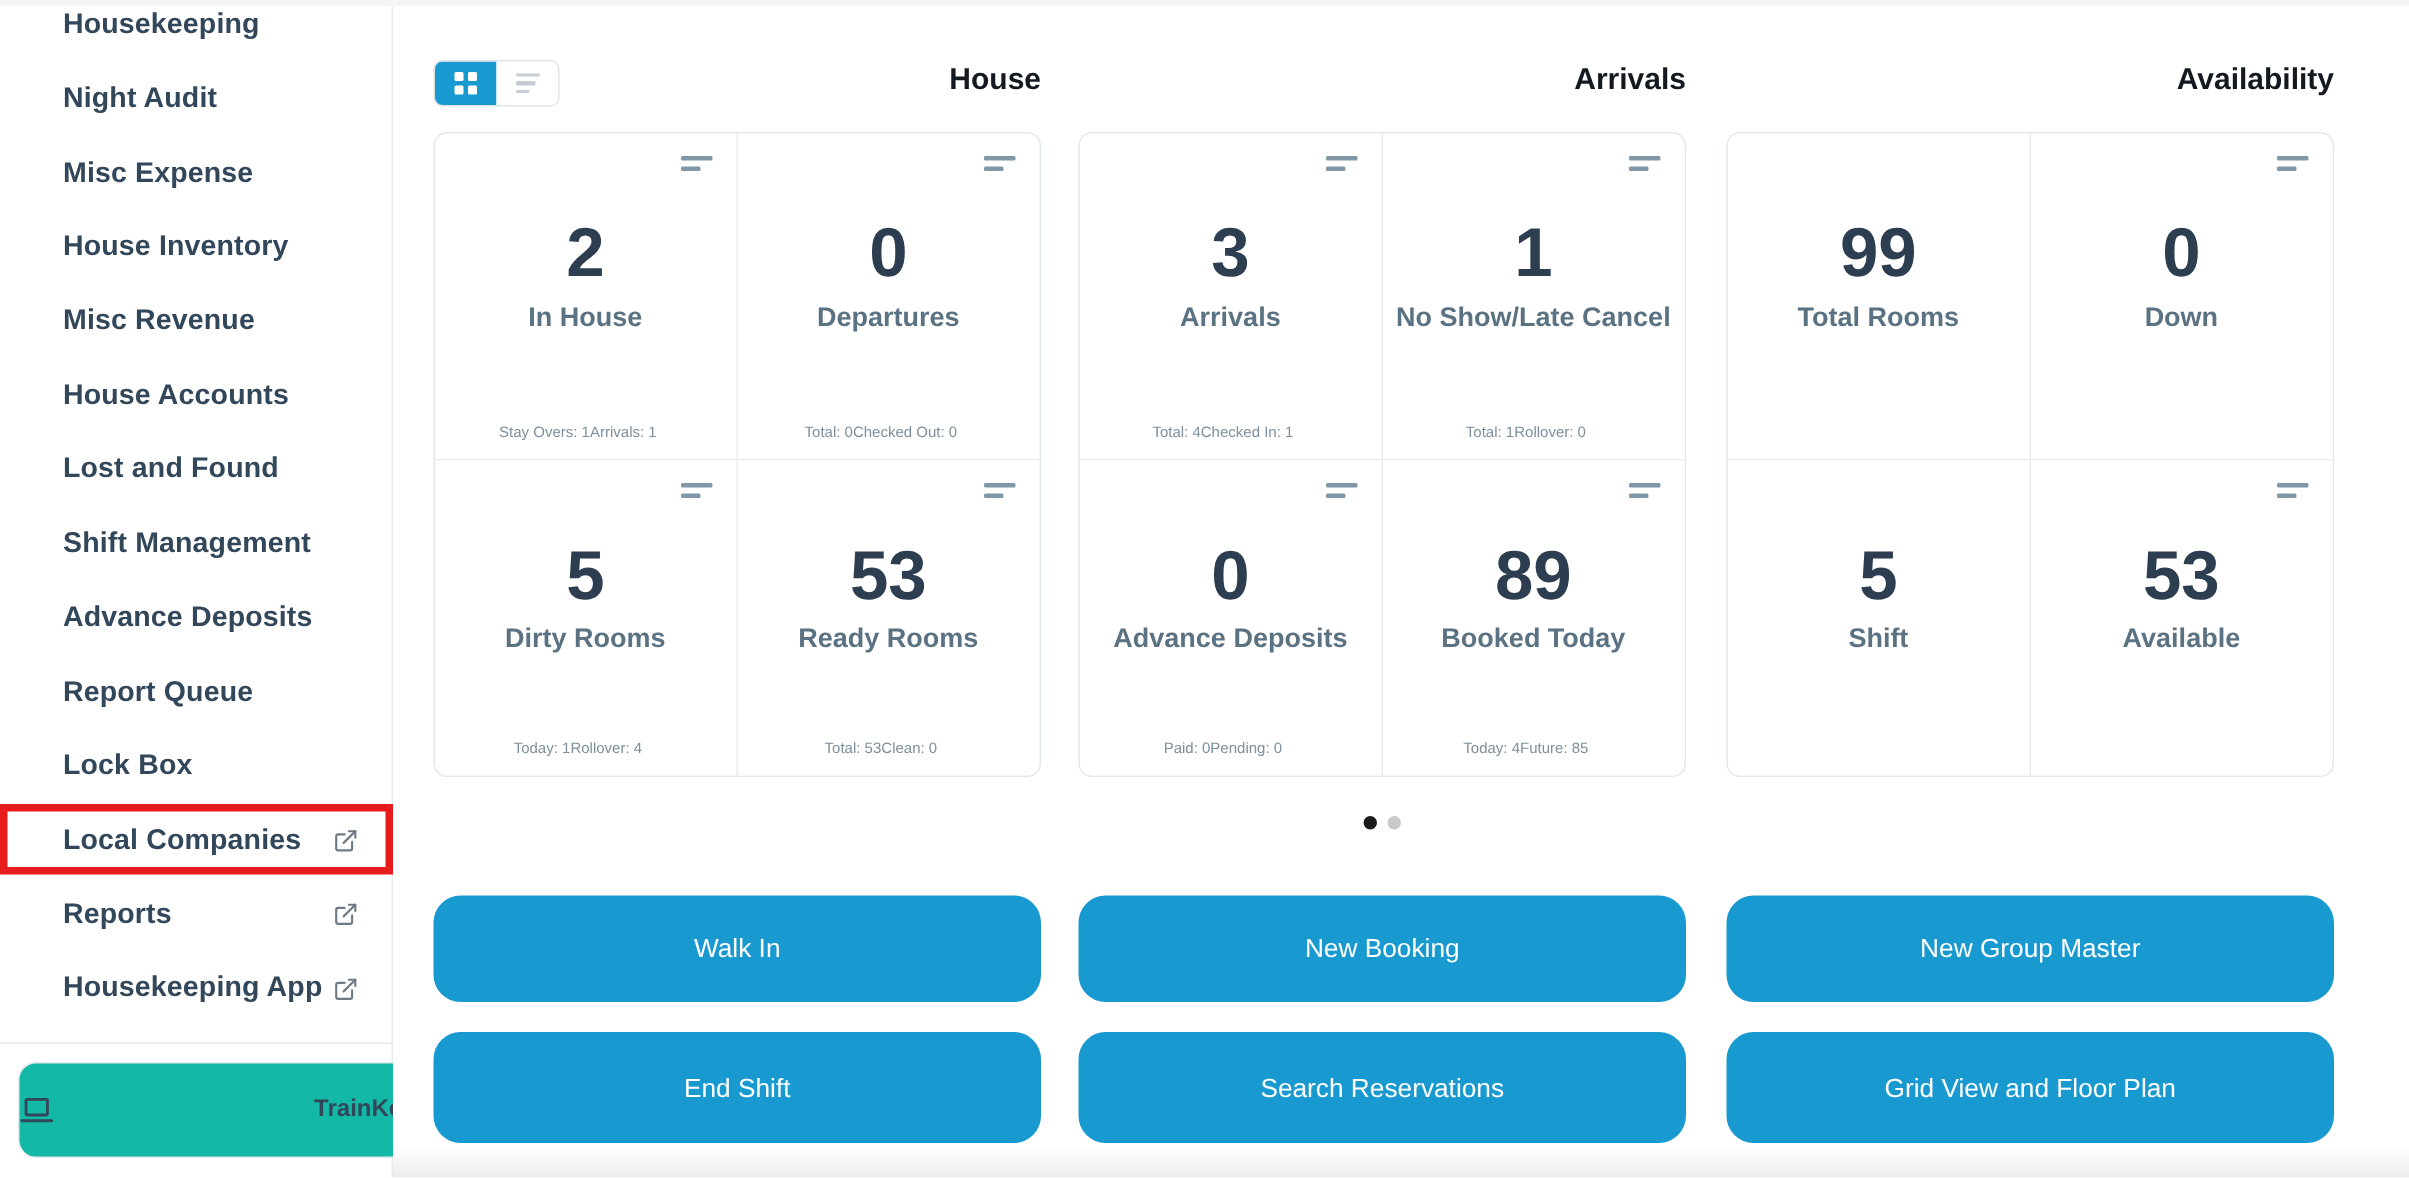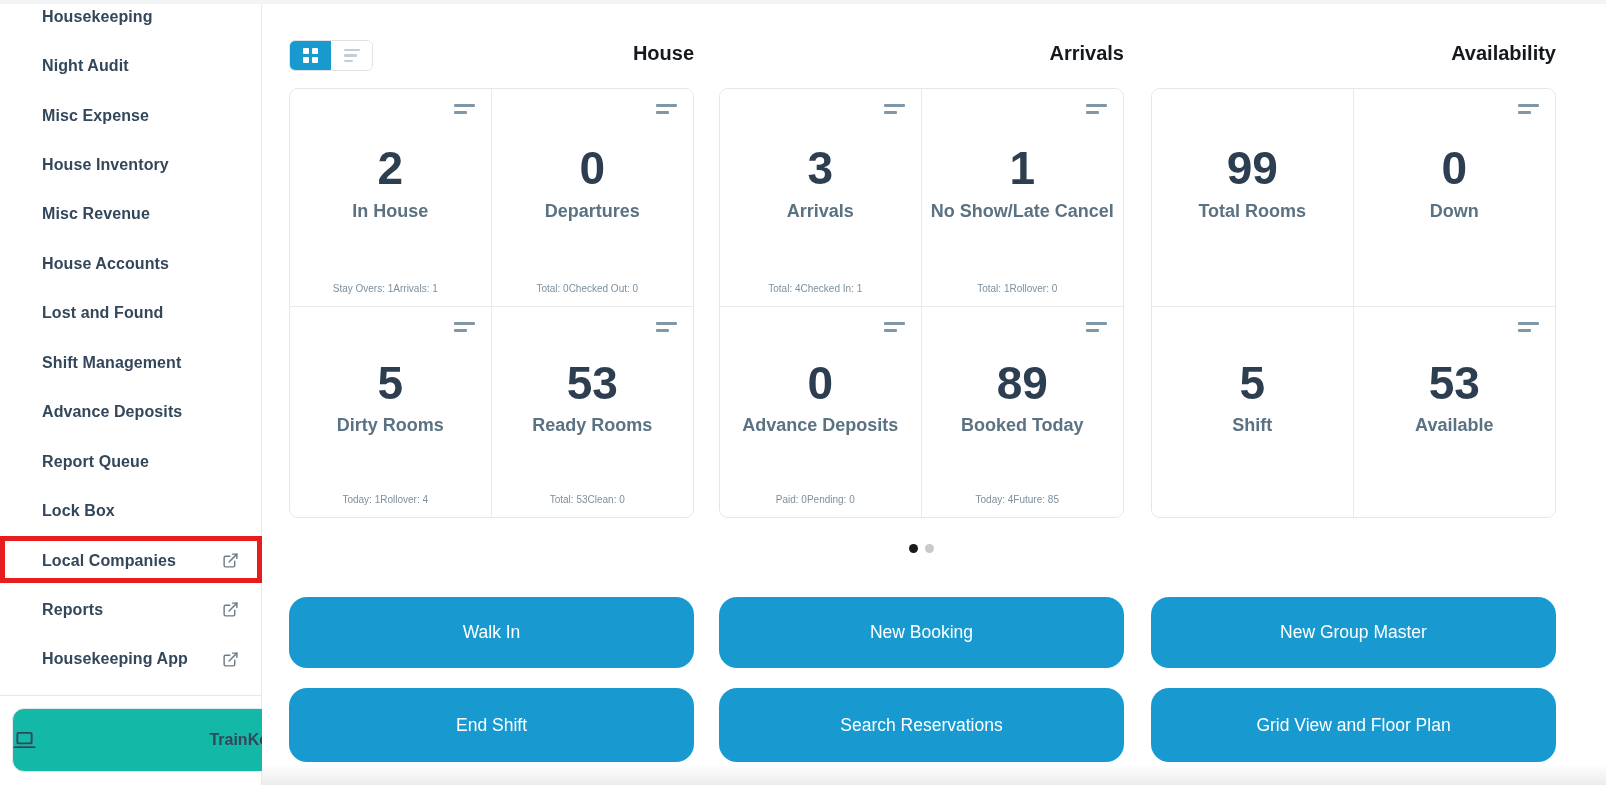--- a/index.html
+++ b/index.html
@@ -7,21 +7,21 @@
     font-family: "Liberation Sans", sans-serif; }
   .app { position: relative; width: 1606px; height: 785px; display: flex; background: #fff; }
   .topstrip { position: absolute; top: 0; left: 0; right: 0; height: 4px; background: #f2f4f5; z-index: 6; }
 
   
   .sidebar { position: relative; width: 262px; height: 785px; background: #fff;
     border-right: 1px solid #e8ebed; flex: 0 0 262px; }
   .nav { margin-top: -8px; }
   .nav-item { height: 49.45px; display: flex; align-items: center; justify-content: space-between;
     padding: 0 22px 0 42px; cursor: pointer; }
-  .nav-item span.lbl { font-size: 16px; font-weight: 700; color: #33475b; letter-spacing: .1px; }
+  .nav-item span.lbl { font-size: 19px; font-weight: 700; color: #33475b; letter-spacing: .1px; }
   .ext-icon { display: inline-flex; color: #6d7a85; }
   .red-box { position: absolute; left: 0; top: 536px; width: 262px; height: 47px;
     border: 5px solid var(--highlight-red); z-index: 5; pointer-events: none; }
   .sidebar-divider { position: absolute; left: 0; top: 695px; width: 262px; height: 1px; background: #e6e9eb; }
   .trainkey { position: absolute; left: 12px; top: 708px; width: 266px; height: 64px;
     background: #14b8a6; border: 1px solid #e7eaec; border-radius: 12px;
     display: flex; align-items: center; justify-content: space-between; gap: 11px; cursor: pointer; }
   .trainkey .tk-lbl { font-size: 16px; font-weight: 700; color: #33475b; }
 
   

